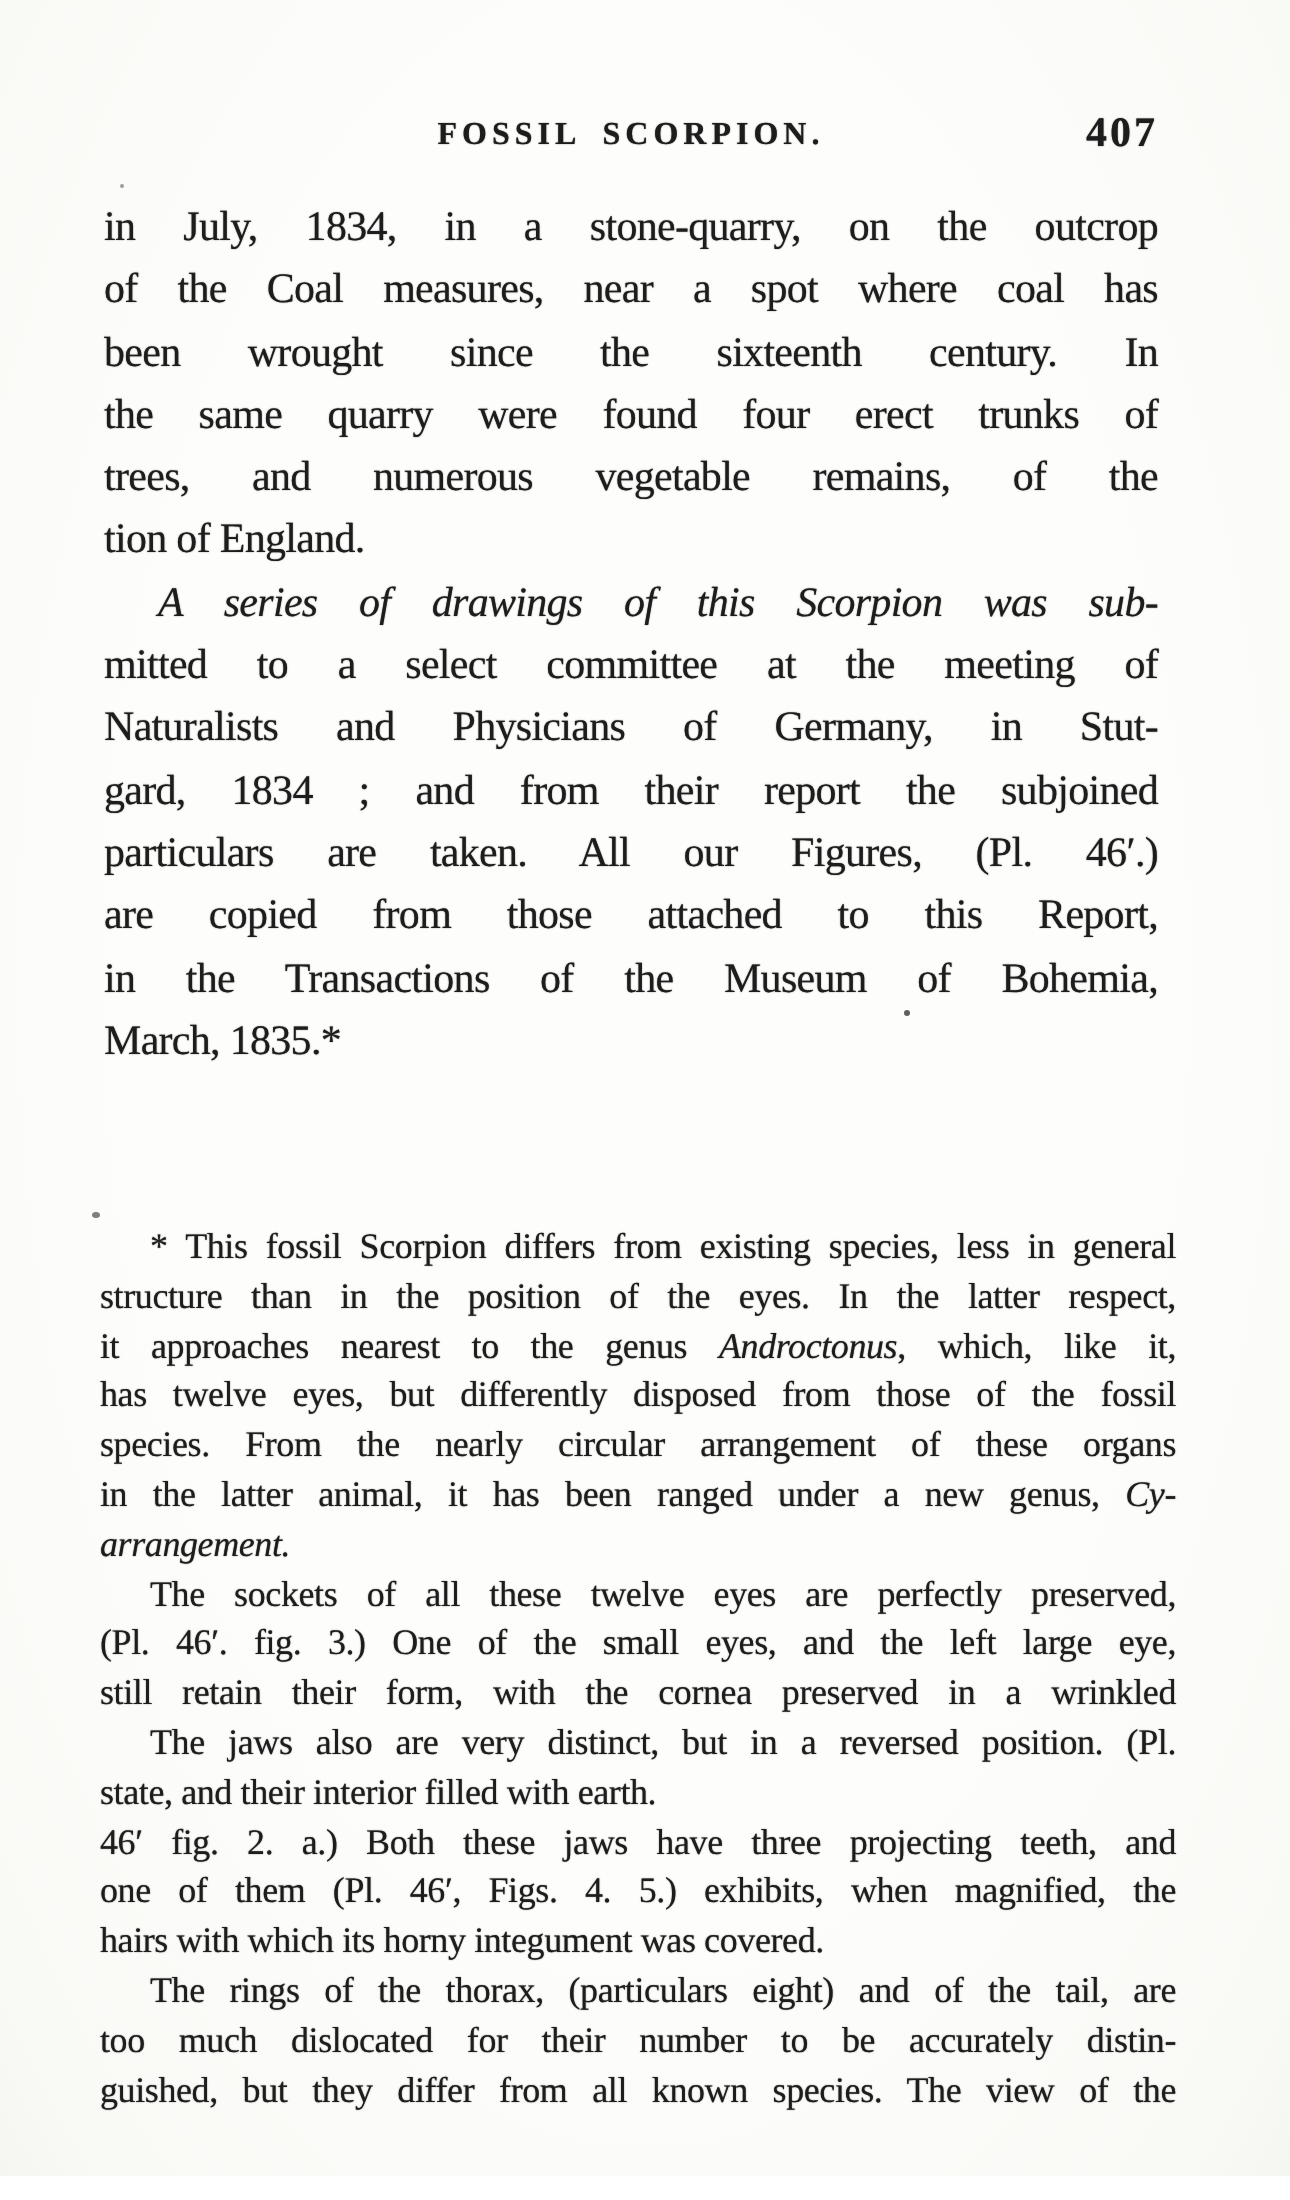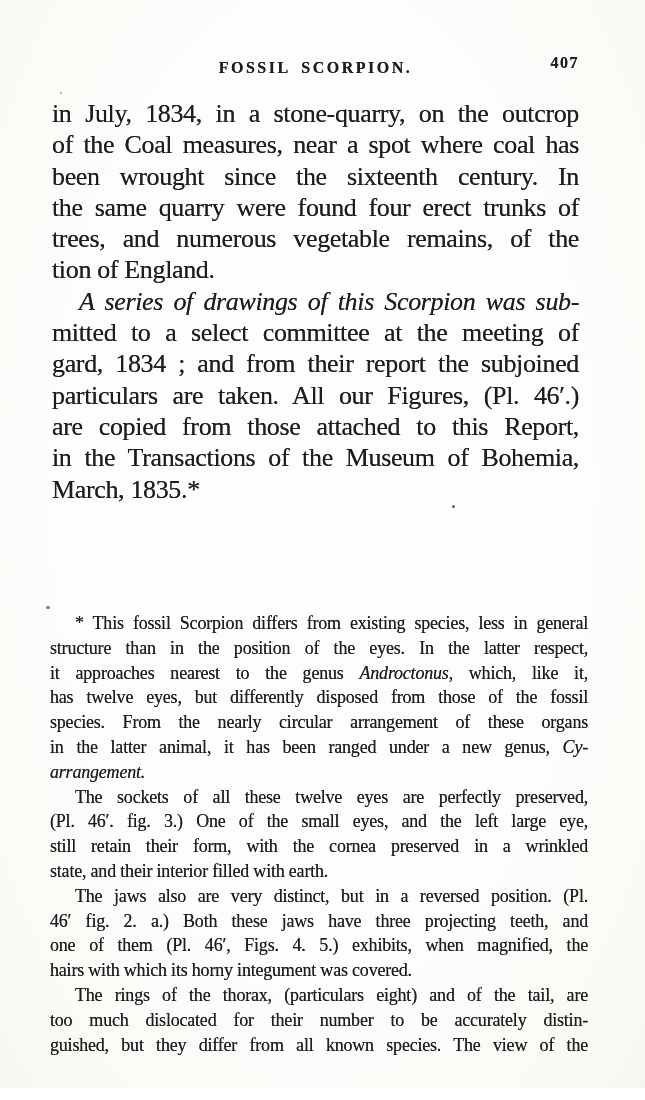--- a/index.html
+++ b/index.html
@@ -22,27 +22,27 @@
     position: absolute; left: 52px; top: 56px; width: 527px; height: 28px;
   }
   .head-title {
     position: absolute; left: 0; right: 0; top: 3px;
     text-align: center;
     font-size: 16px; font-weight: bold;
     letter-spacing: 2.5px; word-spacing: 5px;
   }
   .page-num {
     position: absolute; right: 0; top: -2px;
-    font-size: 16px; font-weight: bold; letter-spacing: 1.5px;
+    font-size: 21px; font-weight: bold; letter-spacing: 1.5px;
   }
 
   
   .body-text {
     position: absolute; left: 52px; top: 98px; width: 527px;
-    font-size: 26px; line-height: 31.3px; letter-spacing: -0.35px;
+    font-size: 21px; line-height: 31.3px; letter-spacing: -0.35px;
   }
   
   .footnote {
     position: absolute; left: 50px; top: 611px; width: 538px;
     font-size: 18px; line-height: 24.8px; letter-spacing: -0.2px;
   }
 
   .line { text-align: justify; text-align-last: justify; }
   .line.end { text-align-last: left; }
   .body-text .ind { text-indent: 27px; font-style: italic; }
@@ -68,42 +68,43 @@
   <main class="body-text">
     <div class="line">in July, 1834, in a stone-quarry, on the outcrop</div>
     <div class="line">of the Coal measures, near a spot where coal has</div>
     <div class="line">been wrought since the sixteenth century.  In</div>
     <div class="line">the same quarry were found four erect trunks of</div>
     <div class="line">trees, and numerous vegetable remains, of the</div>
     <div class="line end">tion of England.</div>
 
     <div class="line ind">A series of drawings of this Scorpion was sub-</div>
     <div class="line">mitted to a select committee at the meeting of</div>
+    <div class="line">Naturalists and Physicians of Germany, in Stut-</div>
     <div class="line">gard, 1834 ; and from their report the subjoined</div>
     <div class="line">particulars are taken.  All our Figures, (Pl. 46′.)</div>
     <div class="line">are copied from those attached to this Report,</div>
     <div class="line">in the Transactions of the Museum of Bohemia,</div>
     <div class="line end">March, 1835.*</div>
   </main>
 
   <section class="footnote">
     <div class="line ind">* This fossil Scorpion differs from existing species, less in general</div>
     <div class="line">structure than in the position of the eyes.  In the latter respect,</div>
     <div class="line"><span>it approaches nearest to the genus </span><i class="it">Androctonus</i><span>, which, like it,</span></div>
     <div class="line">has twelve eyes, but differently disposed from those of the fossil</div>
     <div class="line">species.  From the nearly circular arrangement of these organs</div>
     <div class="line"><span>in the latter animal, it has been ranged under a new genus, </span><i class="it">Cy-</i></div>
     <div class="line end"><i class="it">arrangement.</i></div>
 
     <div class="line ind">The sockets of all these twelve eyes are perfectly preserved,</div>
     <div class="line">(Pl. 46′. fig. 3.)  One of the small eyes, and the left large eye,</div>
     <div class="line">still retain their form, with the cornea preserved in a wrinkled</div>
+    <div class="line ind">The jaws also are very distinct, but in a reversed position. (Pl.</div>
+
     <div class="line end">state, and their interior filled with earth.</div>
-
-    <div class="line ind">The jaws also are very distinct, but in a reversed position. (Pl.</div>
     <div class="line">46′ fig. 2. a.)  Both these jaws have three projecting teeth, and</div>
     <div class="line">one of them (Pl. 46′, Figs. 4. 5.) exhibits, when magnified, the</div>
     <div class="line end">hairs with which its horny integument was covered.</div>
 
     <div class="line ind">The rings of the thorax, (particulars eight) and of the tail, are</div>
     <div class="line">too much dislocated for their number to be accurately distin-</div>
     <div class="line">guished, but they differ from all known species.  The view of the</div>
   </section>
 
   <span class="speck s1"></span>

